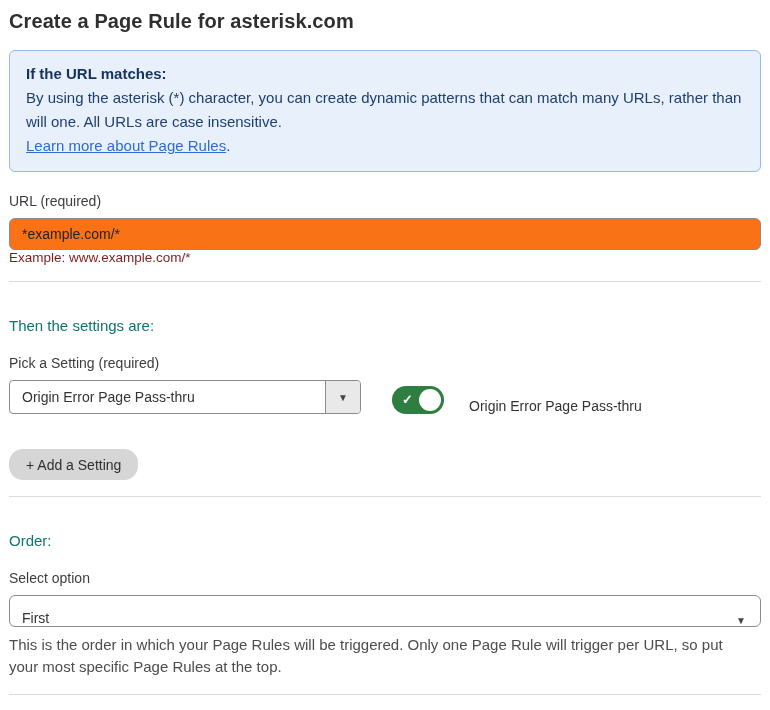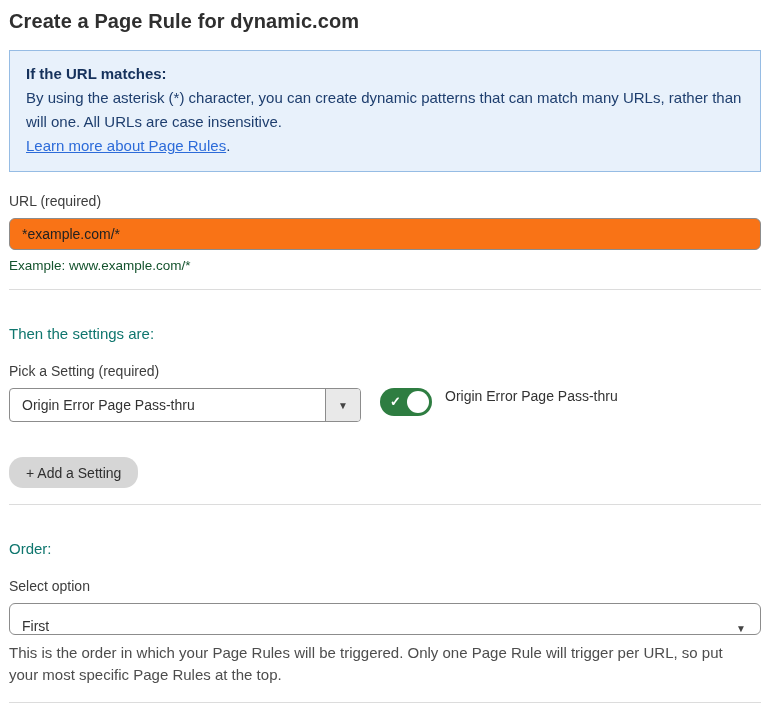--- a/index.html
+++ b/index.html
@@ -14,21 +14,21 @@
 
   h1.page-title {
     font-size: 20px; font-weight: bold; color: #2f2f2f;
     margin-top: 4px; letter-spacing: 0.1px;
   }
 
   .info-box {
     margin-top: 17px;
     background: #e8f1fb;
     border: 1px solid #96bce4;
-    border-radius: 0;
+    border-radius: 6px;
     padding: 11px 16px 13px 16px;
     font-size: 15px; line-height: 24px;
     color: #1e3e6e;
   }
   .info-heading { font-weight: bold; color: #16325c; }
   .info-link-line a {
     color: #2c6bd9; text-decoration: underline; cursor: pointer;
   }
   .info-link-suffix { color: #1e3e6e; }
 
@@ -42,37 +42,37 @@
     width: 100%; height: 32px;
     margin-top: 9px;
     border: 1px solid #8c8c8c; border-radius: 6px;
     padding: 0 12px;
     font-family: "Liberation Sans", sans-serif;
     font-size: 14px; color: #222;
     background: #f97316;
     outline: none;
   }
   .hint {
-    margin-top: 8px;
-    font-size: 13.5px; color: #14532d;
+    font-size: 13.5px; color: #7f1d1d;
   }
 
   hr.divider {
     border: none; border-top: 1px solid #dcdcdc;
     margin-top: 16px;
   }
 
   h2.section-heading {
     font-size: 15px; font-weight: normal; color: #0f766e;
     margin-top: 35px;
   }
 
   .setting-row {
-    display: flex; align-items: flex-start;
+    display: flex; align-items: flex-end;
     margin-top: 9px;
+    gap: 12px;
   }
   .fake-select {
     width: 352px; height: 34px;
     border: 1px solid #8c8c8c; border-radius: 4px;
     background: #fff;
     display: flex; align-items: center;
     overflow: hidden;
     cursor: pointer;
   }
   .fake-select .select-value {
@@ -149,21 +149,21 @@
     margin-top: 17px;
     display: flex; align-items: center; gap: 10px;
   }
   .divider-actions { margin-top: 11px; }
 </style>
 </head>
 <body>
 
 <div class="page">
 
-  <h1 class="page-title">Create a Page Rule for dynamic.com</h1>
+  <h1 class="page-title">Create a Page Rule for asterisk.com</h1>
 
   <div class="info-box">
     <div class="info-heading">If the URL matches:</div>
     <div class="info-body">By using the asterisk (*) character, you can create dynamic patterns that can match many URLs, rather than will one. All URLs are case insensitive.</div>
     <div class="info-link-line"><a>Learn more about Page Rules</a><span class="info-link-suffix">.</span></div>
   </div>
 
   <label class="field-label">URL (required)</label>
   <input class="url-input" type="text" value="*example.com/*" style="">
   <div class="hint">Example: www.example.com/*</div>

